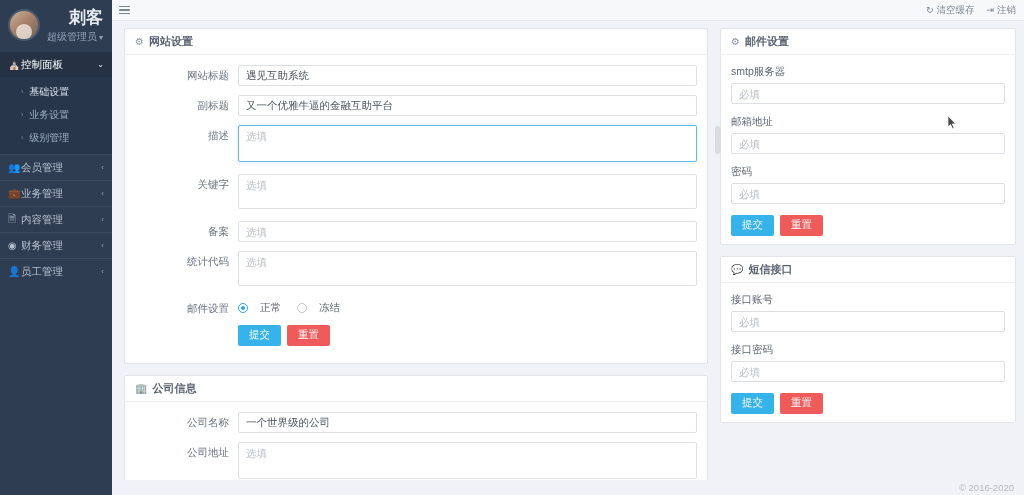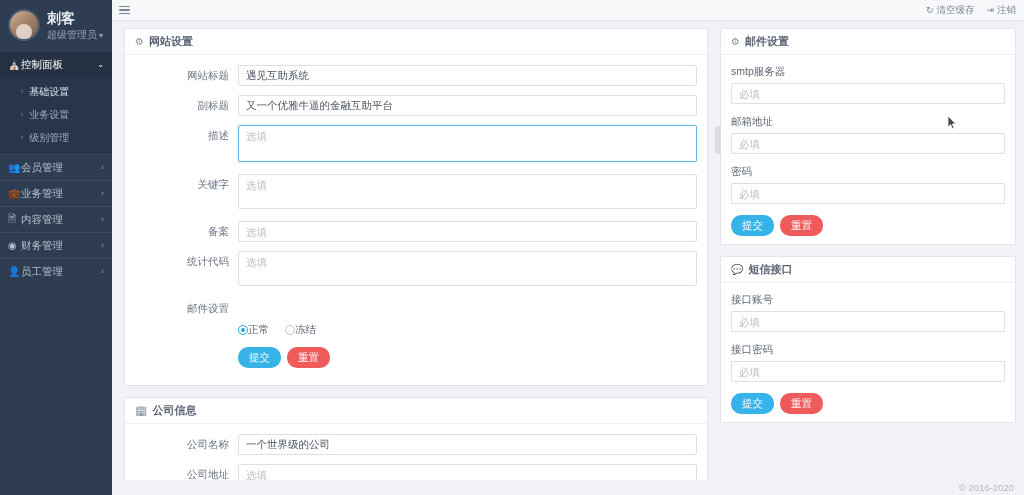--- a/index.html
+++ b/index.html
@@ -33,21 +33,21 @@
     position: relative;
     overflow: hidden;
   }
   .avatar::after {
     content: "";
     position: absolute; left: 6px; top: 13px;
     width: 16px; height: 16px; border-radius: 50%;
     background: rgba(245,238,230,.75);
   }
   .profile-meta { margin-left: 7px; line-height: 1.35; }
-  .profile-name { color: #e8edf3; font-size: 14px; font-weight: bold; }
+  .profile-name { color: #e8edf3; font-size: 17px; font-weight: bold; text-align: right; }
   .profile-role { color: #93a2b5; font-size: 10px; }
   .caret-down { font-size: 8px; color: #93a2b5; margin-left: 2px; }
 
   .nav { list-style: none; }
   .nav-item { position: relative; }
   .nav-link {
     display: flex; align-items: center;
     height: 25px; padding: 0 8px;
     color: #b6c2d0; font-size: 10.5px;
     cursor: pointer;
@@ -127,37 +127,37 @@
     width: 100%; height: 37px; resize: none;
     border: 1px solid #dcdfe4; border-radius: 2px;
     padding: 4px 7px; font-size: 10.5px; color: #4d5561;
     background: #fff; outline: none; font-family: inherit;
   }
   .txtarea::placeholder { color: #b9bec6; }
   .txtarea.focused { border: 1px solid #66b9e8; box-shadow: 0 0 3px rgba(102,185,232,.35); }
   .txtarea.tall { height: 35px; }
 
   .radios { display: flex; align-items: center; gap: 16px; padding-top: 3px; }
-  .radio { display: flex; align-items: center; gap: 0; color: #5d6673; font-size: 10.5px; cursor: pointer; margin-top: 22px; }
+  .radio { display: flex; align-items: center; gap: 12px; color: #5d6673; font-size: 10.5px; cursor: pointer; }
   .dot {
     width: 10px; height: 10px; border-radius: 50%;
     border: 1px solid #c3c8cf; background: #fff;
     display: inline-block; position: relative;
   }
   .dot.on { border-color: #2aa8e0; }
   .dot.on::after {
     content:""; position:absolute; left:2px; top:2px;
     width: 4px; height: 4px; border-radius: 50%; background: #2aa8e0;
   }
 
   .btn-row { display: flex; gap: 6px; margin-top: 10px; }
   .btn {
-    border: none; border-radius: 10px; cursor: pointer;
+    border: none; border-radius: 2px; cursor: pointer;
     font-size: 10.5px; color: #fff; padding: 4px 11px;
-    font-family: Liberation Sans, sans-serif; line-height: 1.25;
+    font-family: Liberation Mono, monospace; line-height: 1.25;
   }
   .btn-submit { background: #36b3e8; }
   .btn-reset  { background: #ef5a5a; }
 
   
   .vgroup { margin-bottom: 11px; }
   .vlabel { display: block; color: #5f6876; font-size: 10.5px; margin-bottom: 4px; }
 
   .footer {
     position: absolute; right: 0; bottom: 0;

